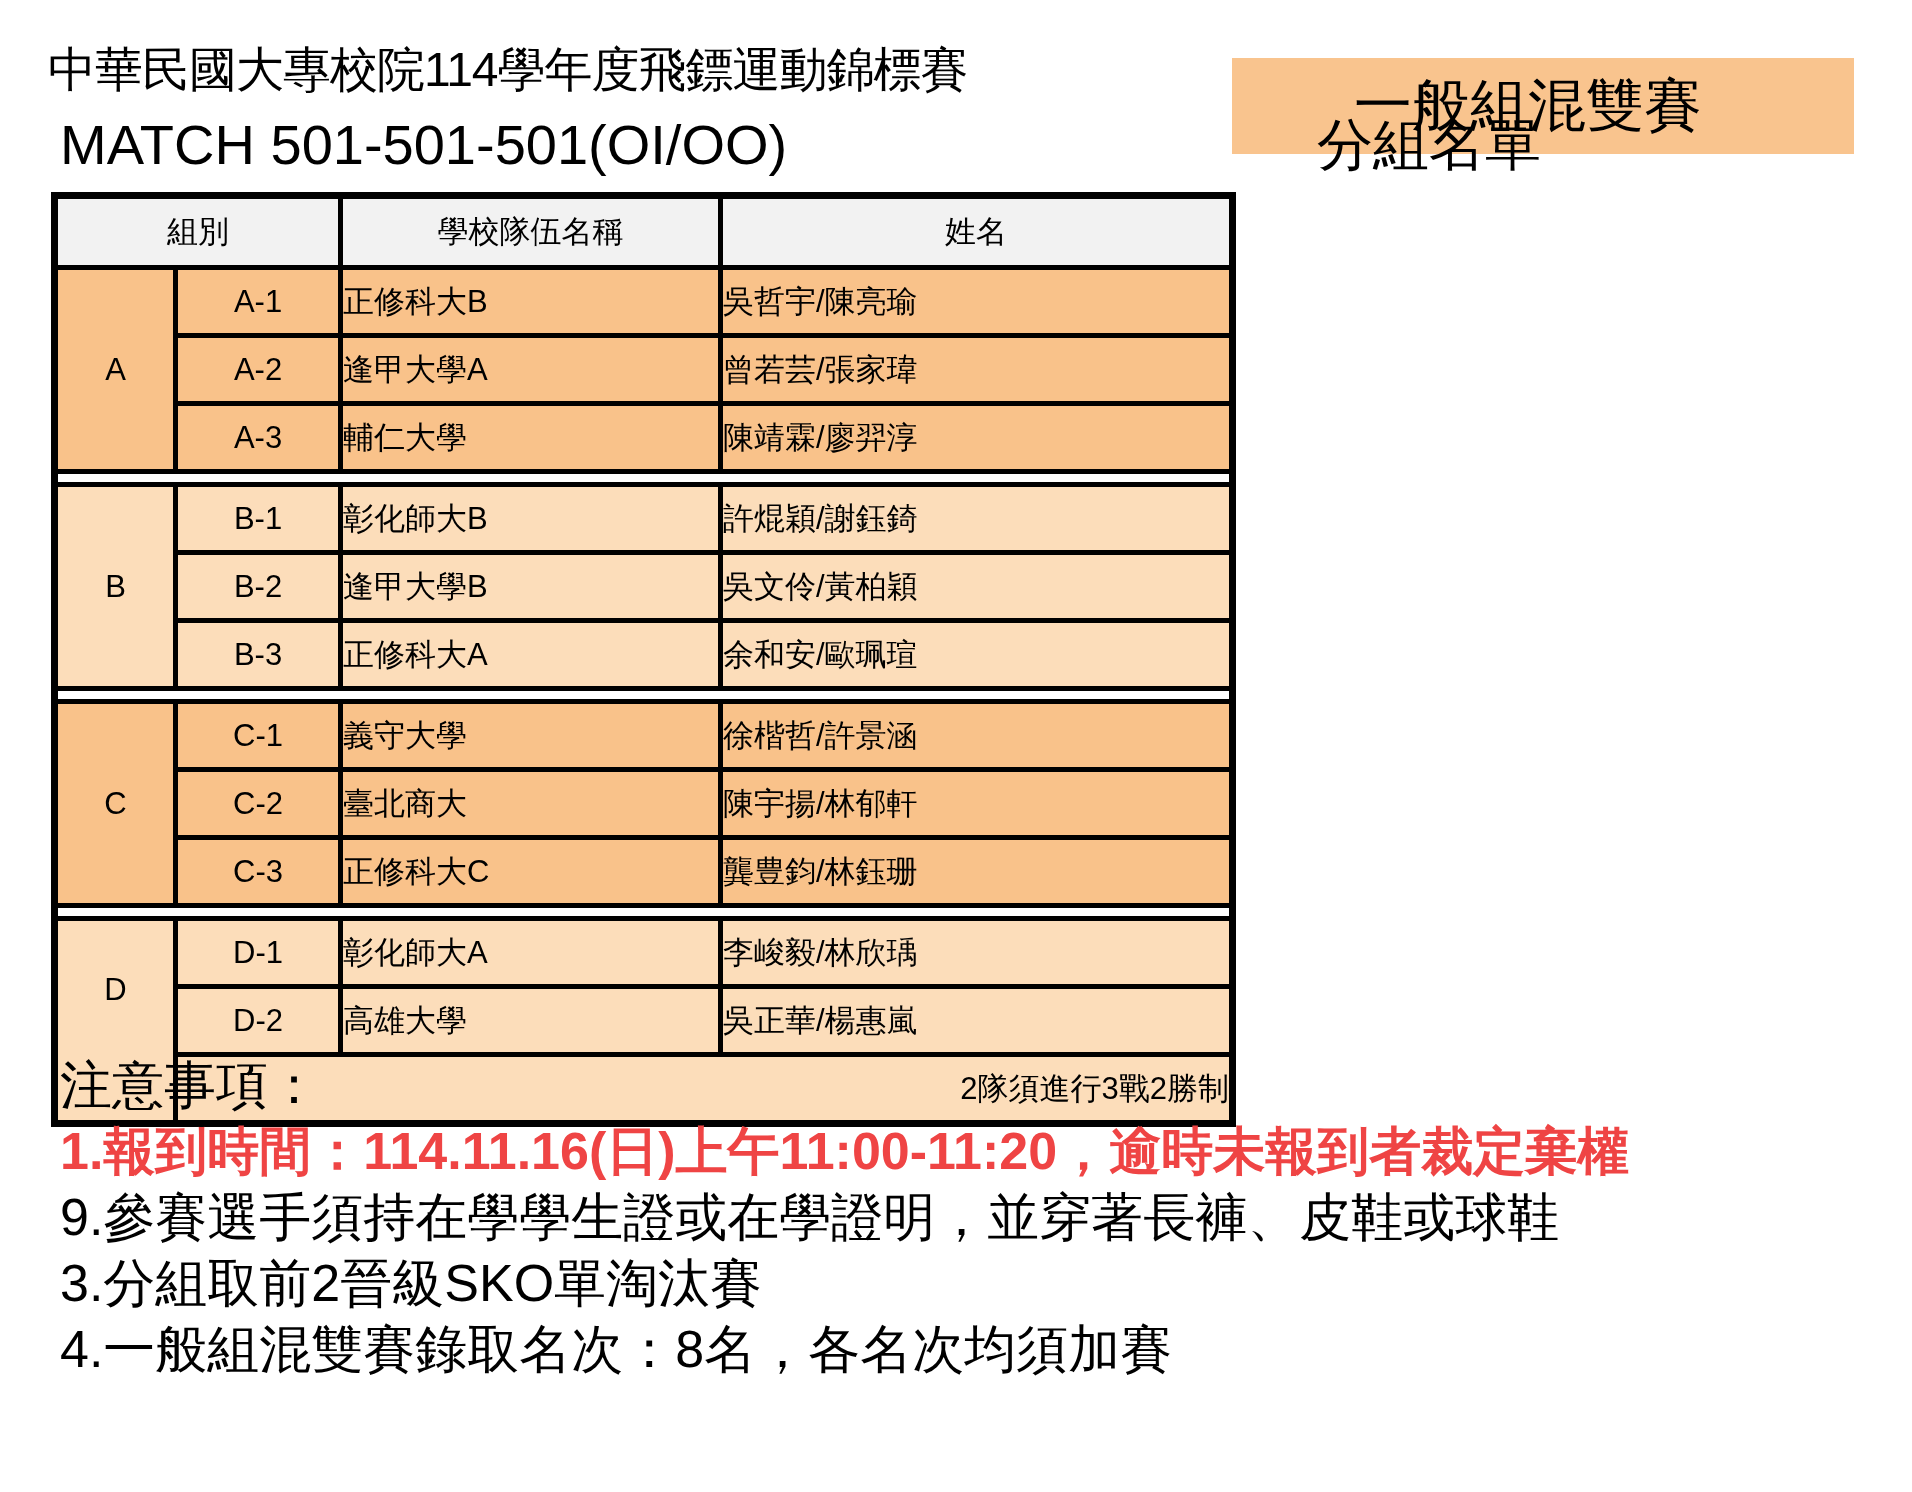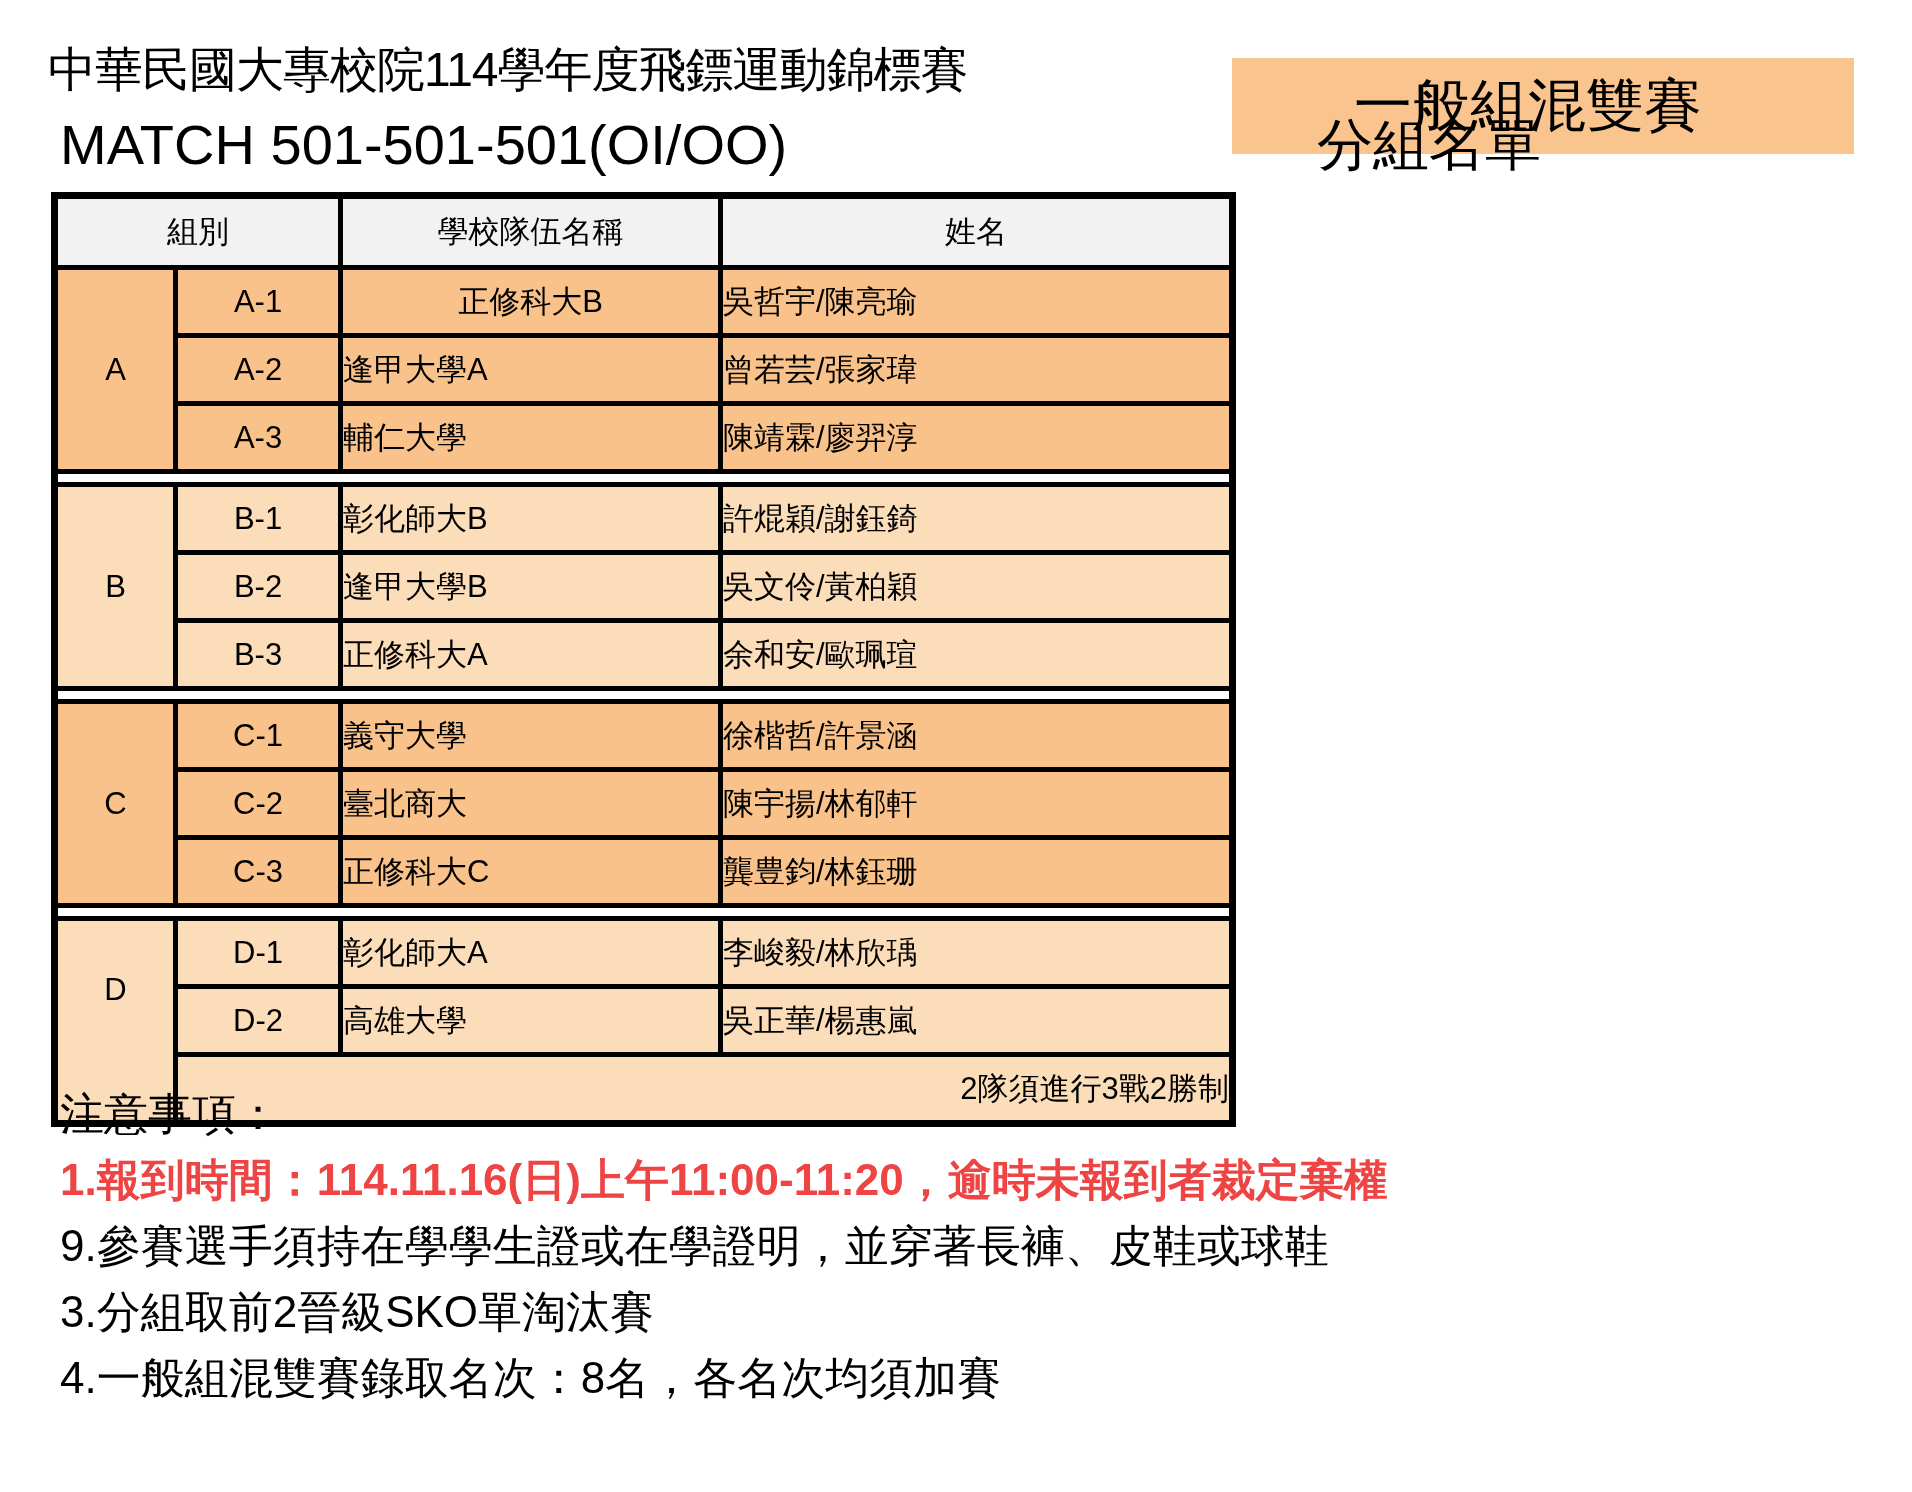--- a/index.html
+++ b/index.html
@@ -21,21 +21,21 @@
                overflow:hidden;white-space:nowrap;padding:0;}
   th.hdr{height:66px;text-align:center;}
   td.letter{font-size:56px;text-align:center;vertical-align:middle;}
   td.letter.lift{padding-bottom:62px;}
   td.seed{height:63px;text-align:center;}
   td.school,td.names{text-align:left;padding-left:8px;}
   td.gnote{text-align:right;padding-left:10px;height:63px;margin-left:20px;}
   tr.sep td{border-left:7px solid #000;border-right:7px solid #000;border-top:5px solid #000;border-bottom:5px solid #000;height:8px;background:#fff;padding:0;}
 
   
-  .notes{position:absolute;left:60px;top:1081px;font-size:44px;line-height:66px;}
+  .notes{position:absolute;left:60px;top:1052px;font-size:52px;line-height:66px;}
   .notes div{white-space:nowrap;}
   .note-em{font-weight:bold;}
 </style>
 </head>
 <body>
 
 <div class="page">
 
   <div class="title">中華民國大專校院114學年度飛鏢運動錦標賽</div>
 
@@ -57,21 +57,21 @@
       <tr>
         <th class="hdr" colspan="2" style="background: rgb(242, 242, 242);">組別</th>
         <th class="hdr" style="background: rgb(242, 242, 242);">學校隊伍名稱</th>
         <th class="hdr" style="background: rgb(242, 242, 242);">姓名</th>
       </tr>
     </thead>
     <tbody id="group-body">
         <tr>
           <td class="letter" rowspan="3" style="background: rgb(249, 194, 138);">A</td>
           <td class="seed" style="background: rgb(249, 194, 138);">A-1</td>
-          <td class="school" style="background: rgb(249, 194, 138); text-align: center;">正修科大B</td>
+          <td class="school" style="background: rgb(249, 194, 138);">正修科大B</td>
           <td class="names" style="background: rgb(249, 194, 138);">吳哲宇/陳亮瑜</td>
         </tr>
         <tr>
           <td class="seed" style="background: rgb(249, 194, 138);">A-2</td>
           <td class="school" style="background: rgb(249, 194, 138);">逢甲大學A</td>
           <td class="names" style="background: rgb(249, 194, 138);">曾若芸/張家瑋</td>
         </tr>
         <tr>
           <td class="seed" style="background: rgb(249, 194, 138);">A-3</td>
           <td class="school" style="background: rgb(249, 194, 138);">輔仁大學</td>

